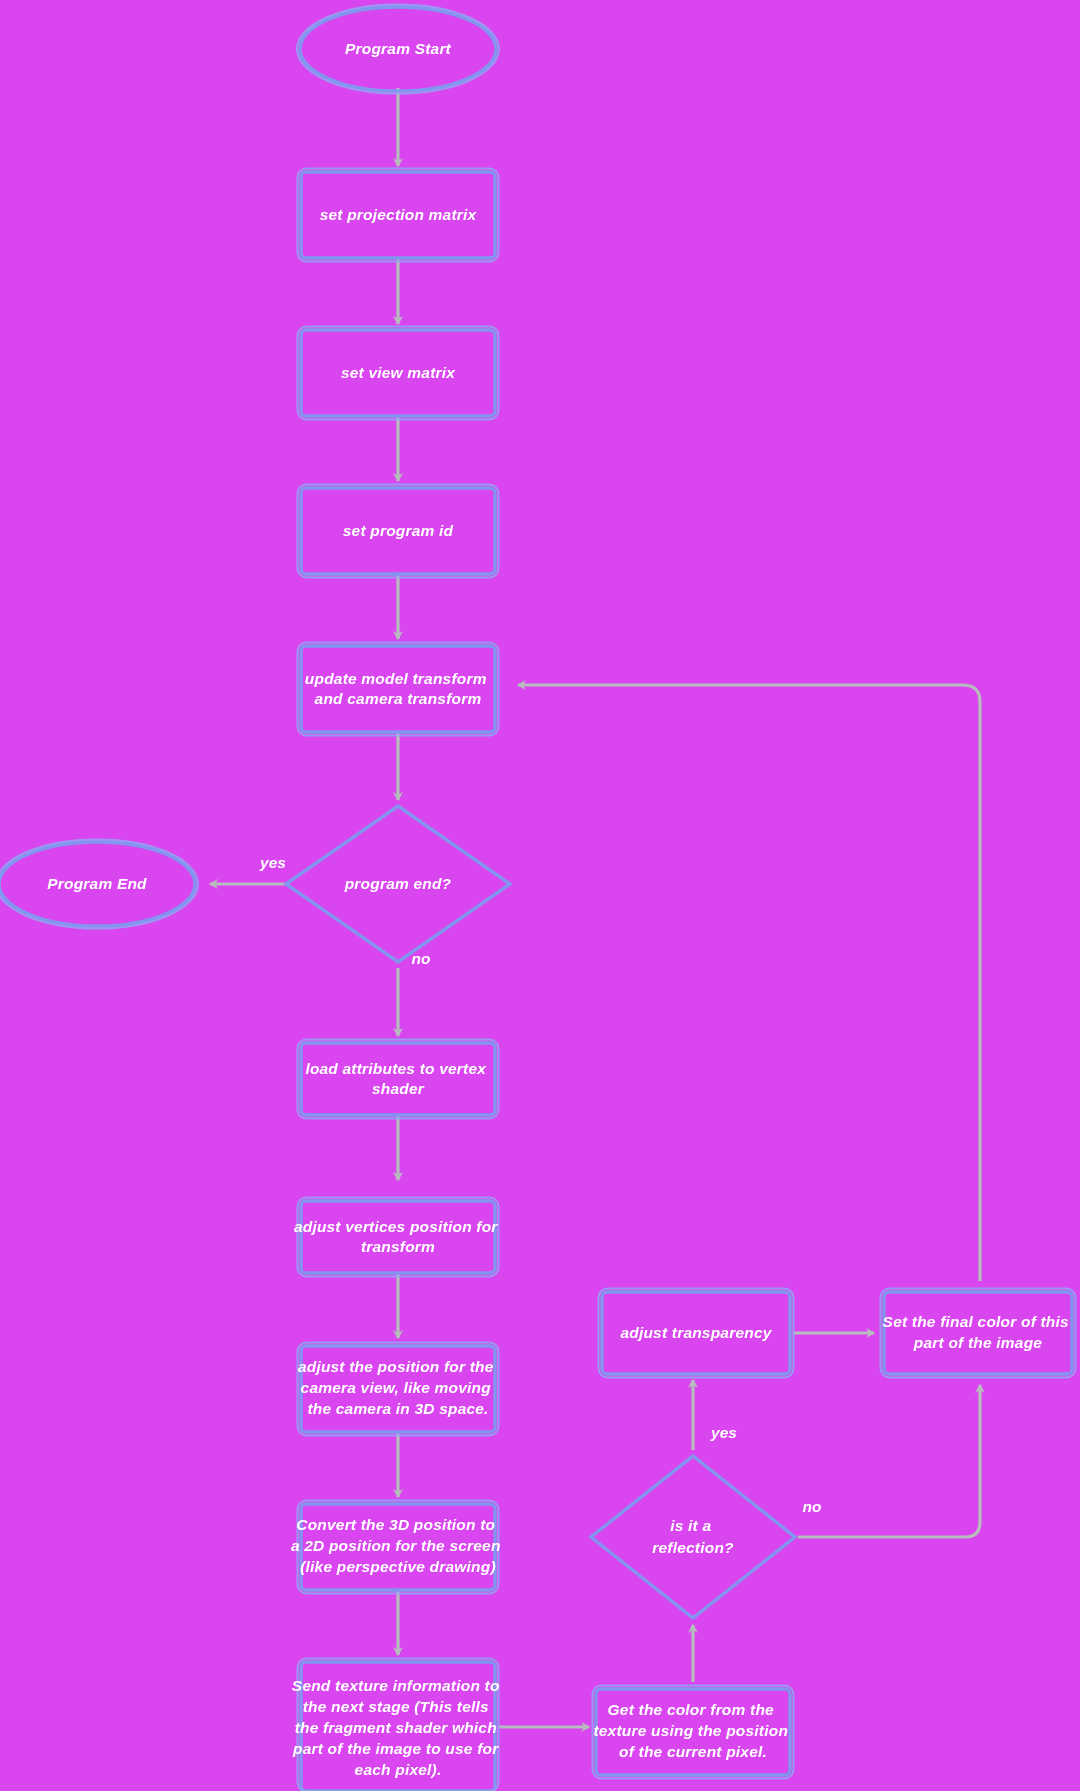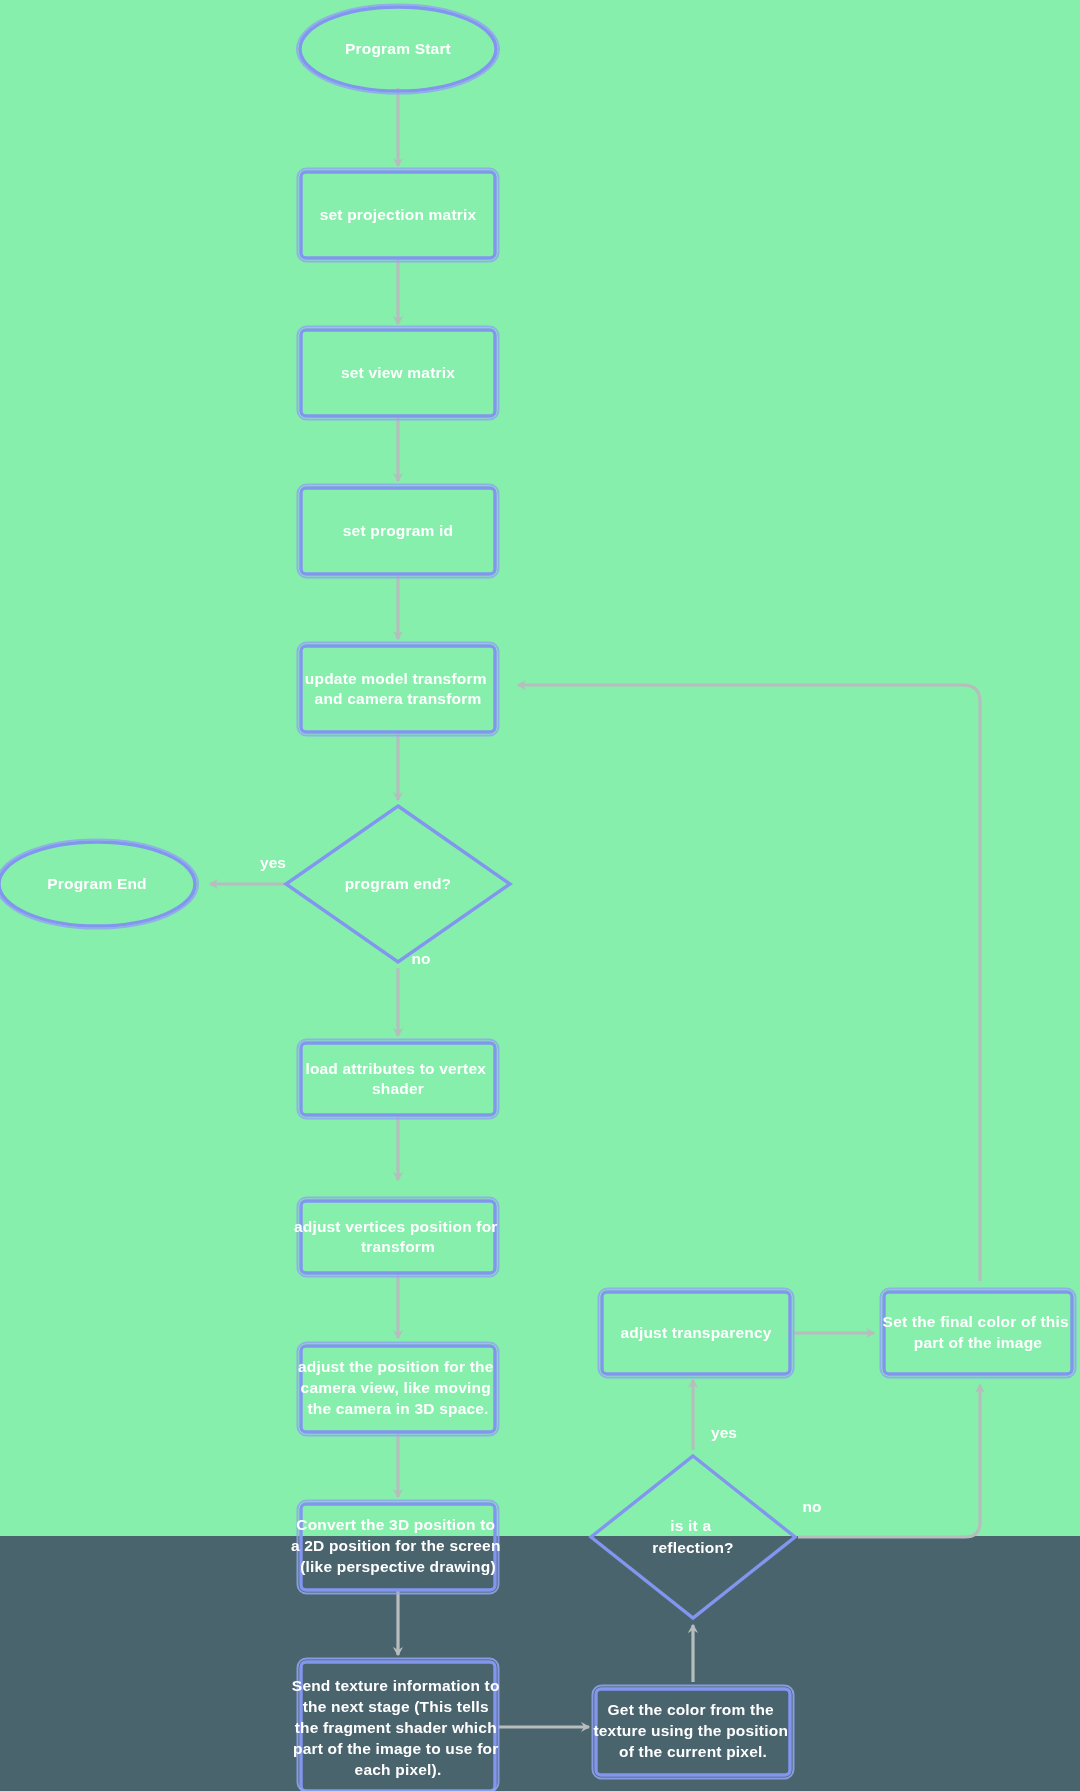--- a/index.html
+++ b/index.html
@@ -1,18 +1,18 @@
 <!DOCTYPE html>
 <html><head>
 <meta charset="utf-8">
 <style>
   html,body{margin:0;padding:0;background:#4a646e;}
   body{width:1080px;height:1791px;overflow:hidden;
        font-family:"Liberation Sans","DejaVu Sans",sans-serif;}
-  #stage{position:relative;width:1080px;height:1536px;background:#86efac;}
+  #stage{position:relative;width:1080px;height:1791px;background:#d946ef;font-style:italic;}
   svg#flow{position:absolute;left:0;top:0;width:1080px;height:1791px;display:block;}
   .node-shape{fill:none;stroke:#8296ef;stroke-width:3.4;}
   .node-shape-outer{fill:none;stroke:#93a5f3;stroke-width:2.0;opacity:.85;}
   .edge{fill:none;stroke:#b7bcbd;stroke-width:3.2;stroke-linecap:butt;stroke-linejoin:round;}
   .arrowhead{fill:#b7bcbd;}
   .nlabel{fill:#ffffff;font-weight:bold;font-size:15.5px;
           font-family:"Liberation Sans","DejaVu Sans",sans-serif;
           text-anchor:middle;dominant-baseline:middle;
           paint-order:stroke;letter-spacing:.2px;}
   .elabel{fill:#ffffff;font-weight:bold;font-size:15.5px;

